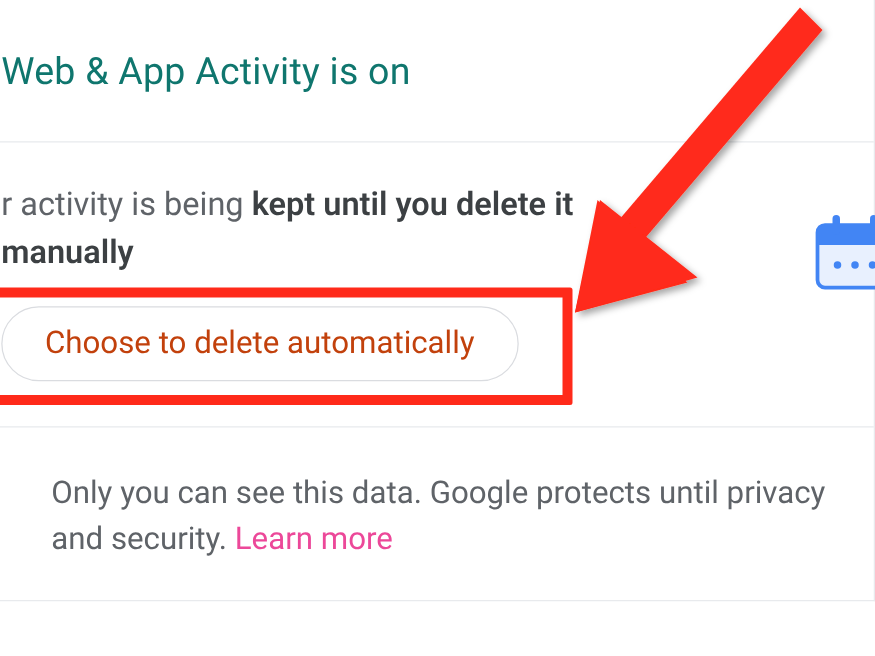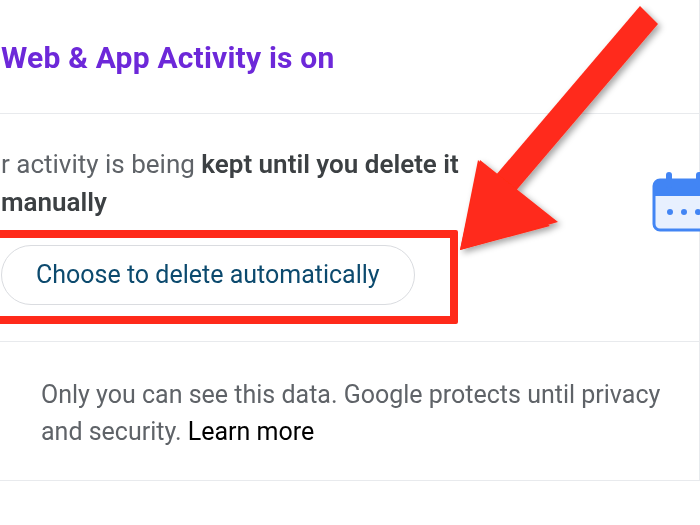--- a/index.html
+++ b/index.html
@@ -18,22 +18,22 @@
       margin: 0;
       margin-left: -30px;
       width: 730px;
     }
     .header-section {
       padding: 40px 30px 38px 30px;
       border-bottom: 1px solid #e8eaed;
     }
     .header-title {
       font-size: 30px;
-      font-weight: 700;
-      color: #6d28d9;
+      font-weight: 400;
+      color: #0f766e;
       letter-spacing: 0.2px;
     }
     .activity-section {
       padding: 32px 30px 36px 30px;
       position: relative;
       border-bottom: 1px solid #e8eaed;
     }
     .activity-text {
       font-size: 26px;
       line-height: 1.45;
@@ -44,21 +44,21 @@
       font-weight: 600;
       color: #3c4043;
     }
     .pill-button {
       display: inline-block;
       margin-top: 24px;
       padding: 14px 34px;
       border: 1px solid #dadce0;
       border-radius: 999px;
       font-size: 25px;
-      color: #0c4a6e;
+      color: #c2410c;
       background: #fff;
       cursor: pointer;
       font-family: inherit;
       line-height: 1.2;
     }
     .highlight-box {
       position: absolute;
       border: 8px solid #ff2a1a;
       border-radius: 2px;
       left: -36px;
@@ -75,21 +75,21 @@
     .privacy-section {
       padding: 34px 30px 30px 70px;
       position: relative;
     }
     .privacy-text {
       font-size: 25px;
       line-height: 1.48;
       color: #5f6368;
     }
     .learn-more {
-      color: #000000;
+      color: #ec4899;
       text-decoration: none;
       cursor: pointer;
     }
     .arrow-annotation {
       position: absolute;
       top: 0;
       right: 30px;
       pointer-events: none;
       z-index: 10;
     }

